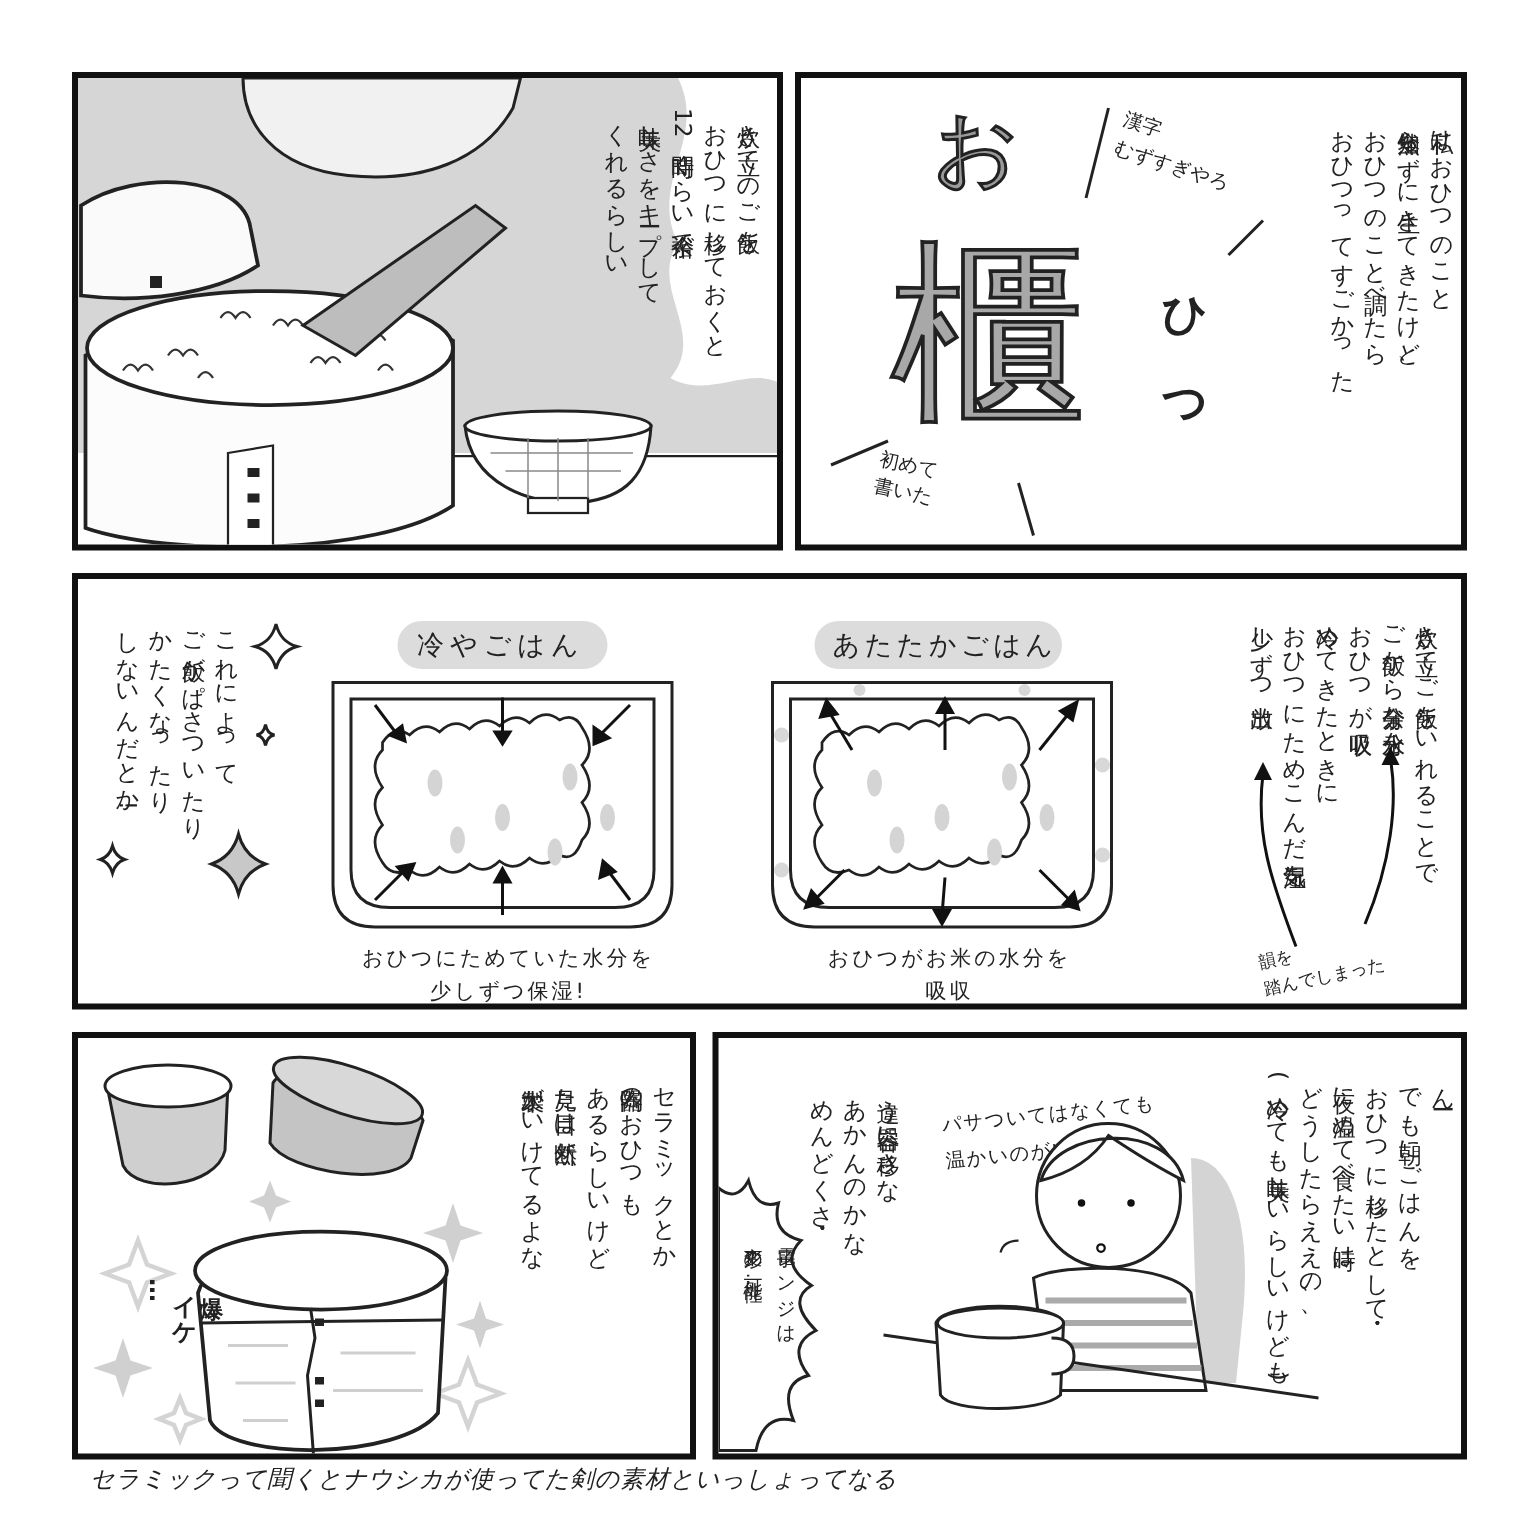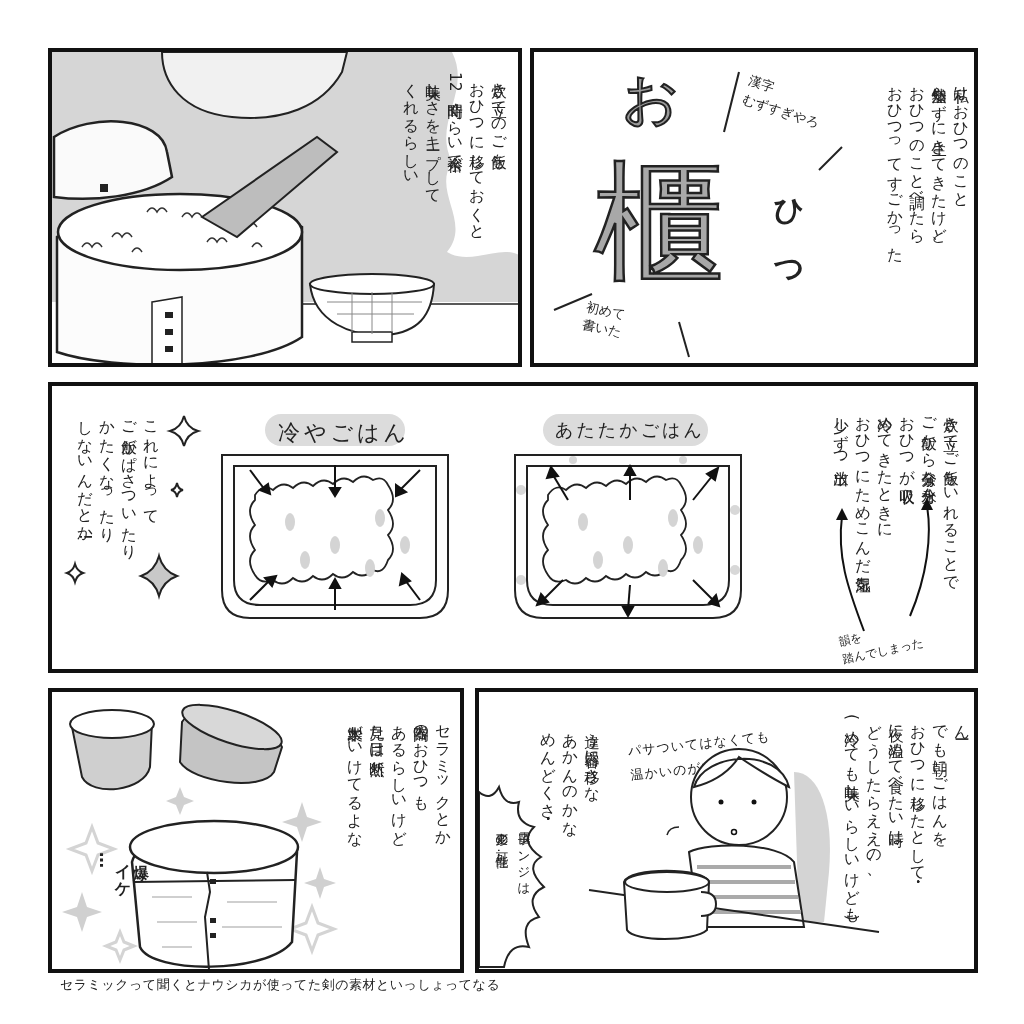--- a/index.html
+++ b/index.html
@@ -95,21 +95,21 @@
     <g stroke="#222" stroke-width="2" fill="#fff">
       <path d="M132 30 Q135 42 146 45 Q135 48 132 60 Q129 48 118 45 Q129 42 132 30 Z"></path>
       <path d="M125 97 Q126 103 131 104 Q126 105 125 111 Q124 105 119 104 Q124 103 125 97 Z"></path>
       <path d="M107 170 Q111 185 125 190 Q111 195 107 210 Q103 195 89 190 Q103 185 107 170 Z" fill="#c8c8c8"></path>
       <path d="M23 178 Q25 185 31 187 Q25 189 23 196 Q21 189 15 187 Q21 185 23 178 Z"></path>
     </g>
   </svg>
 
   <div style="position:absolute;left:168px;top:24px;width:240px;height:255px;">
     <div style="position:absolute;left:45px;top:4px;width:140px;height:32px;background:#dcdcdc;border-radius:16px;"></div>
-    <div class="hand" style="left:58px;top:8px;font-size:22px;letter-spacing:4px;font-family:Liberation Mono, monospace;">冷やごはん</div>
+    <div class="hand" style="left:58px;top:8px;font-size:18px;letter-spacing:4px;font-family:Liberation Mono, monospace;">冷やごはん</div>
     <svg width="240" height="200" style="left:0;top:40px;">
       <path d="M2 5 H228 V140 Q228 168 200 168 H30 Q2 168 2 140 Z" fill="#fff" stroke="#222" stroke-width="2"></path>
       <path d="M14 16 H216 V130 Q216 155 190 155 H40 Q14 155 14 130 Z" fill="none" stroke="#222" stroke-width="2"></path>
       <path d="M35 45 q8-12 18-5 q10-10 20-2 q10-10 20-2 q10-10 20-2 q10-10 20-2 q10-10 20-2 q10-5 15 5 q10 15 0 25 q10 15 0 25 q10 15 0 25 q-5 15-15 10 q-10 10-20 2 q-10 10-20 2 q-10 10-20 2 q-10 10-20 2 q-10 10-20 2 q-12 5-18-5 q-10-15 0-25 q-10-15 0-25 q-10-15 0-25 Z" fill="#fff" stroke="#222" stroke-width="1.8"></path>
       <g fill="#d4d4d4">
           <ellipse cx="70" cy="72" rx="5" ry="9"></ellipse>
           <ellipse cx="115" cy="95" rx="5" ry="9"></ellipse>
           <ellipse cx="160" cy="68" rx="5" ry="9"></ellipse>
           <ellipse cx="85" cy="110" rx="5" ry="9"></ellipse>
           <ellipse cx="150" cy="118" rx="5" ry="9"></ellipse>
@@ -123,20 +123,22 @@
         <line x1="200" y1="20" x2="180" y2="40"></line>
           <polygon points="176,35 176,46 186,42"></polygon>
         <line x1="30" y1="150" x2="50" y2="130"></line>
           <polygon points="45,128 56,126 52,136"></polygon>
         <line x1="115" y1="160" x2="115" y2="135"></line>
           <polygon points="110,138 120,138 115,129"></polygon>
         <line x1="200" y1="150" x2="185" y2="130"></line>
           <polygon points="180,135 182,124 190,131"></polygon>
       </g>
     </svg>
+    <div class="hand" style="left:-6px;top:218px;width:250px;text-align:center;font-size:14px;line-height:22px;letter-spacing:2px;">おひつにためていた水分を
+少しずつ保湿!</div>
   </div>
 
   <div style="position:absolute;left:461px;top:24px;width:240px;height:255px;">
     <div style="position:absolute;left:30px;top:4px;width:165px;height:32px;background:#dcdcdc;border-radius:16px;"></div>
     <div class="hand" style="left:42px;top:8px;font-size:18px;letter-spacing:3px;">あたたかごはん</div>
     <svg width="240" height="200" style="left:0;top:40px;">
       <path d="M2 5 H228 V140 Q228 168 200 168 H30 Q2 168 2 140 Z" fill="#fff" stroke="#222" stroke-width="2"></path>
       <path d="M14 16 H216 V130 Q216 155 190 155 H40 Q14 155 14 130 Z" fill="none" stroke="#222" stroke-width="2"></path>
       <g fill="#d8d8d8">
           <circle cx="8" cy="40" r="5"></circle>
@@ -163,20 +165,22 @@
         <line x1="180" y1="50" x2="200" y2="25"></line>
           <polygon points="194,24 205,18 202,30"></polygon>
         <line x1="50" y1="130" x2="30" y2="150"></line>
           <polygon points="28,144 24,155 35,152"></polygon>
         <line x1="117" y1="135" x2="115" y2="160"></line>
           <polygon points="110,157 120,157 115,166"></polygon>
         <line x1="180" y1="130" x2="200" y2="150"></line>
           <polygon points="196,153 206,156 203,145"></polygon>
       </g>
     </svg>
+    <div class="hand" style="left:-10px;top:218px;width:260px;text-align:center;font-size:14px;line-height:22px;letter-spacing:2px;">おひつがお米の水分を
+吸収</div>
   </div>
 
   <div class="vt" style="left:778px;top:20px;font-size:15.5px;line-height:22px;">炊き立てご飯をいれることで
 ご飯から余分な水分を
 おひつが吸収
 冷めてきたときに
 おひつにためこんだ湿気を
 少しずつ放出</div>
   <svg width="120" height="291" style="left:770px;top:0;">
     <g stroke="#111" stroke-width="2" fill="none">
@@ -229,21 +233,21 @@
   </svg>
   <div class="vt" style="left:44px;top:160px;font-size:16px;font-weight:bold;line-height:18px;">爆
 イケ
 …</div>
   <div class="vt" style="left:292px;top:22px;font-size:15.5px;line-height:22px;">セラミックとか
 陶器のおひつも
 あるらしいけど
 見た目は断然
 木製がいけてるよな</div>
 </div>
-<div class="hand" style="left:60px;top:976px;font-size:13px;letter-spacing:0.5px;">セラミックって聞くとナウシカが使ってた剣の素材といっしょってなる</div>
+<div class="hand" style="left:60px;top:976px;font-size:16px;letter-spacing:0.5px;font-style:italic;">セラミックって聞くとナウシカが使ってた剣の素材といっしょってなる</div>
 
 <div class="panel" style="left:475px;top:688px;width:503px;height:285px;">
 
   <svg width="90" height="200" style="left:0;top:90px;">
     <path d="M0 10 Q12 20 20 5 Q25 25 40 20 Q35 40 55 45 Q40 60 62 75 Q45 85 65 105 Q45 115 60 135 Q40 140 50 165 Q30 160 25 185 L0 185 Z" fill="#fff" stroke="#222" stroke-width="2"></path>
   </svg>
   <div class="vt" style="left:12px;top:130px;font-size:12.5px;line-height:22px;letter-spacing:2px;">電子レンジは
 変形の可能性…</div>
   <div class="vt" style="left:58px;top:30px;font-size:15.5px;line-height:22px;">違う容器に移さな
 あかんのかな

